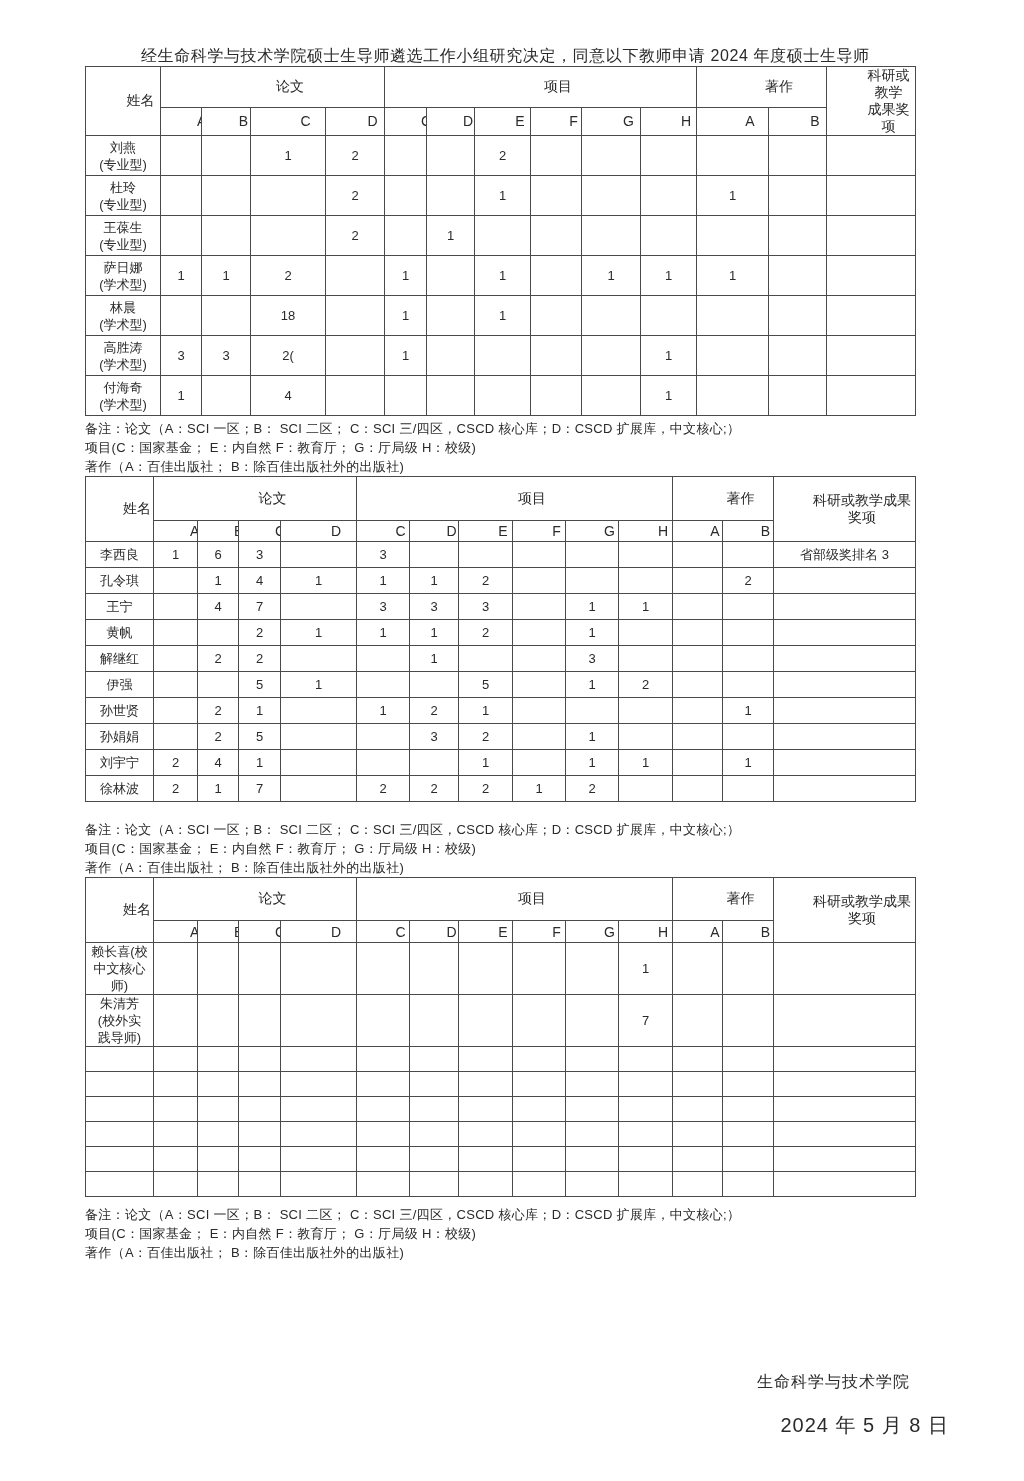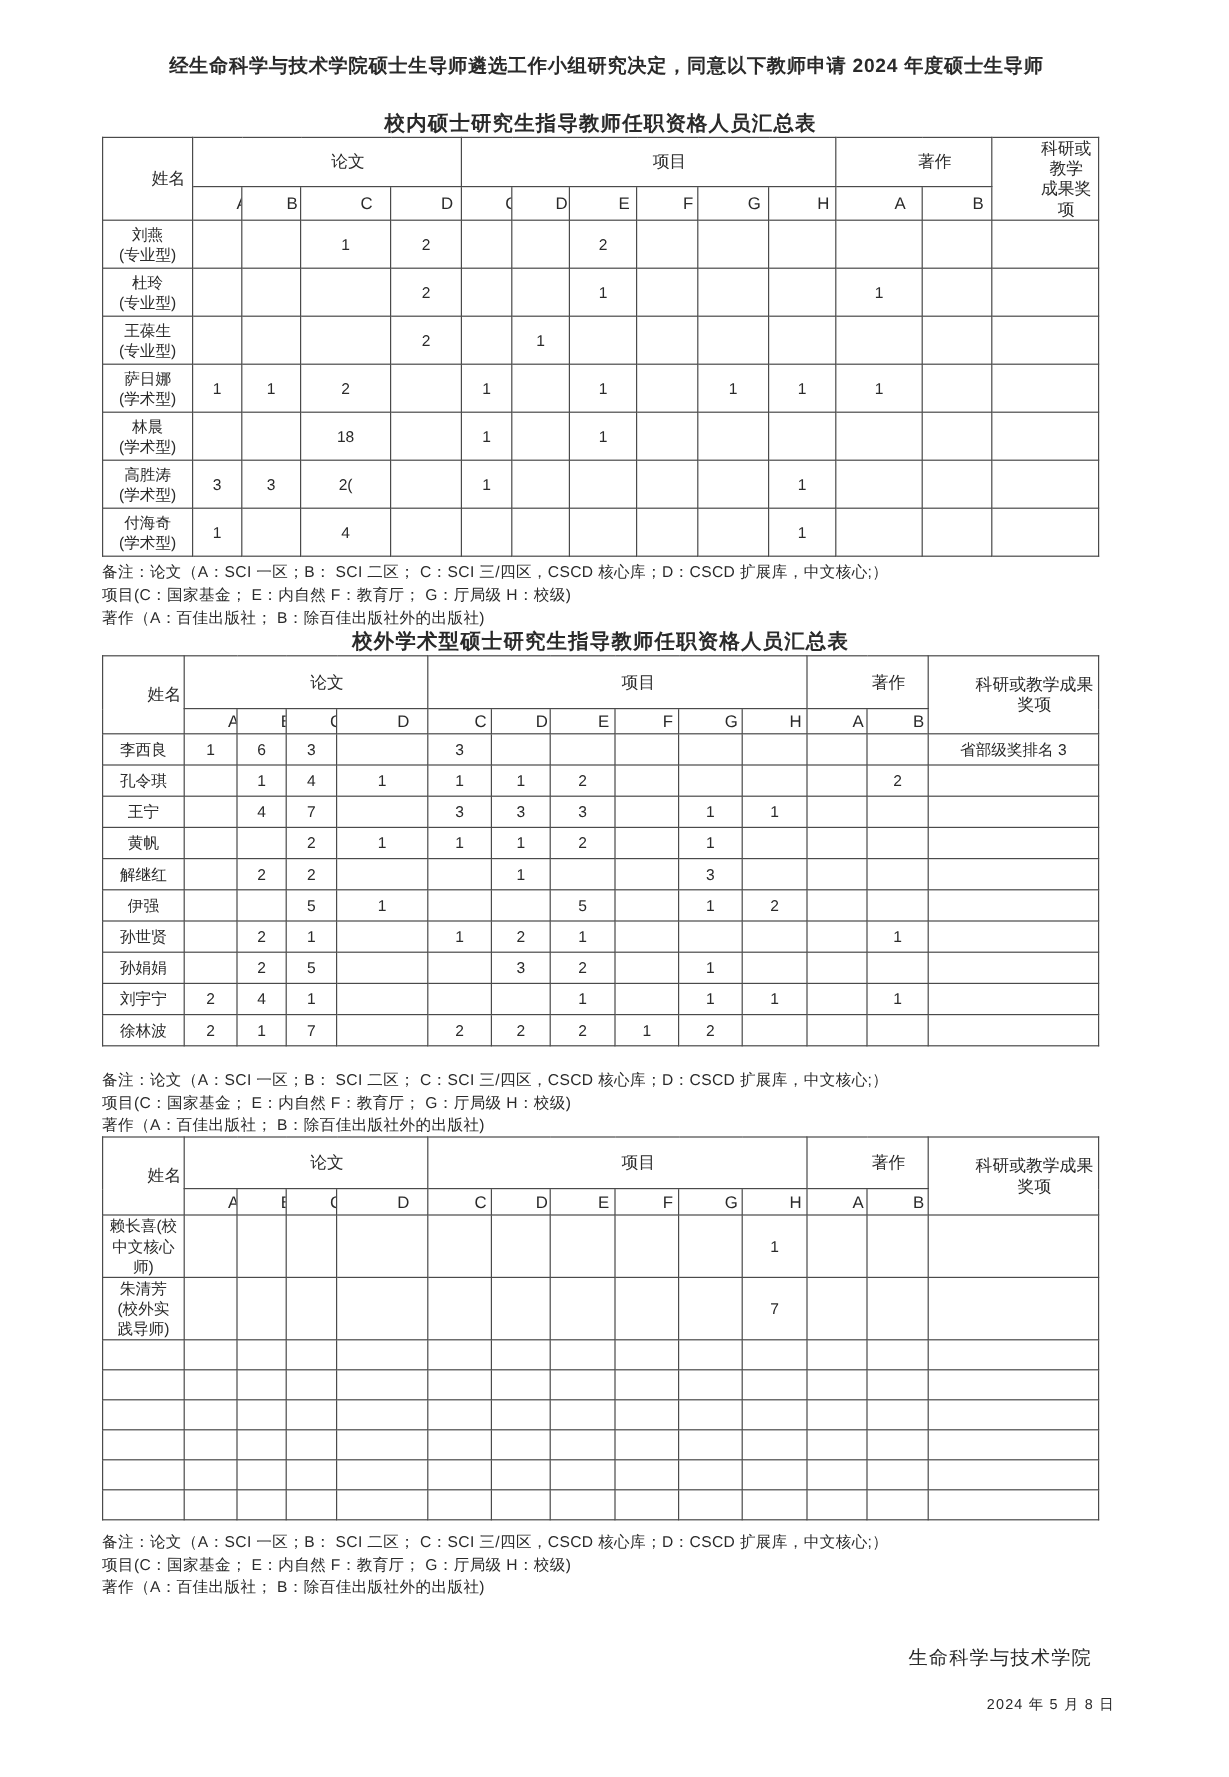--- a/index.html
+++ b/index.html
@@ -8,21 +8,21 @@
     width: 1024px; height: 1481px;
     background: #ffffff;
     font-family: "Liberation Sans", sans-serif;
     color: #2a2a2a;
     overflow: hidden;
   }
   .page { position: relative; width: 1024px; height: 1481px; }
   .content { margin-left: 85px; width: 831px; padding-top: 46px; }
 
   .intro {
-    margin: 0; font-size: 16px; font-weight: bold; line-height: 20px;
+    margin: 0; font-size: 16px; font-weight: normal; line-height: 20px;
     text-indent: 56px; letter-spacing: 0.6px; white-space: nowrap;
   }
   .doc-title {
     margin: 0; text-align: center; font-size: 17px; font-weight: bold;
     line-height: 22px; letter-spacing: 1px;
   }
   .title1 { margin-top: 26px; }
   .title2 { margin-top: 0; }
   .title3 { margin-top: 0; }
 
@@ -54,31 +54,30 @@
   .t3 thead tr.gr  { height: 43px; }
   .t3 thead tr.sub { height: 22px; }
   .t3 tbody tr { height: 25px; }
 
   .notes { font-size: 13px; line-height: 19px; letter-spacing: 0.3px; }
   .notes1 { margin-top: 3px; }
   .notes2 { margin-top: 18px; }
   .notes3 { margin-top: 8px; }
 
   .footer-org  { position: absolute; top: 1372px; right: 114px; font-size: 16px; letter-spacing: 1px; }
-  .footer-date { position: absolute; top: 1412px; right: 95px;  font-size: 12px; letter-spacing: 1px; }
+  .footer-date { position: absolute; top: 1412px; right: 75px;  font-size: 20px; letter-spacing: 1px; }
 </style>
 </head>
 <body>
 
 <div class="page">
   <div class="content">
 
     <p class="intro">经生命科学与技术学院硕士生导师遴选工作小组研究决定，同意以下教师申请 2024 年度硕士生导师</p>
 
-    <h2 class="doc-title title1">校内硕士研究生指导教师任职资格人员汇总表</h2>
     <table class="sum t1">
         <colgroup>
           <col style="width: 75px;">
           <col style="width: 41px;">
           <col style="width: 49px;">
           <col style="width: 75px;">
           <col style="width: 59px;">
           <col style="width: 42px;">
           <col style="width: 48px;">
           <col style="width: 56px;">
@@ -235,21 +234,20 @@
           </tr>
         </tbody>
       </table>
 
     <div class="notes notes1">
       <div>备注：论文（A：SCI 一区；B： SCI 二区；  C：SCI 三/四区，CSCD 核心库；D：CSCD 扩展库，中文核心;）</div>
       <div>项目(C：国家基金；  E：内自然  F：教育厅；  G：厅局级  H：校级)</div>
       <div>著作（A：百佳出版社；  B：除百佳出版社外的出版社)</div>
     </div>
 
-    <h2 class="doc-title title2">校外学术型硕士研究生指导教师任职资格人员汇总表</h2>
     <table class="sum t2">
         <colgroup>
           <col style="width: 68px;">
           <col style="width: 44px;">
           <col style="width: 41px;">
           <col style="width: 42px;">
           <col style="width: 76px;">
           <col style="width: 53px;">
           <col style="width: 49px;">
           <col style="width: 54px;">

